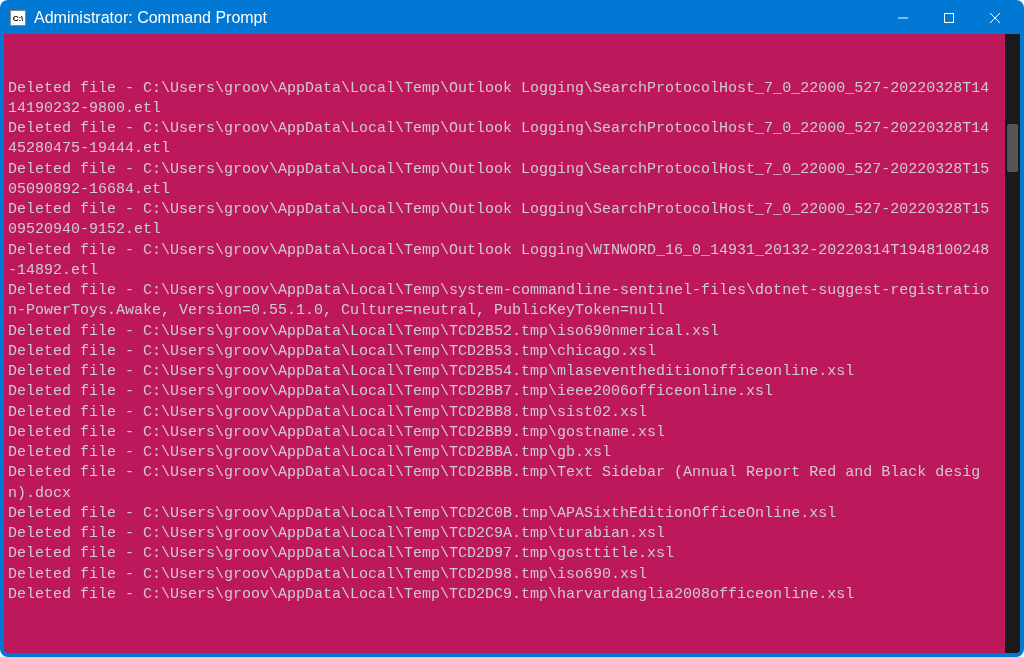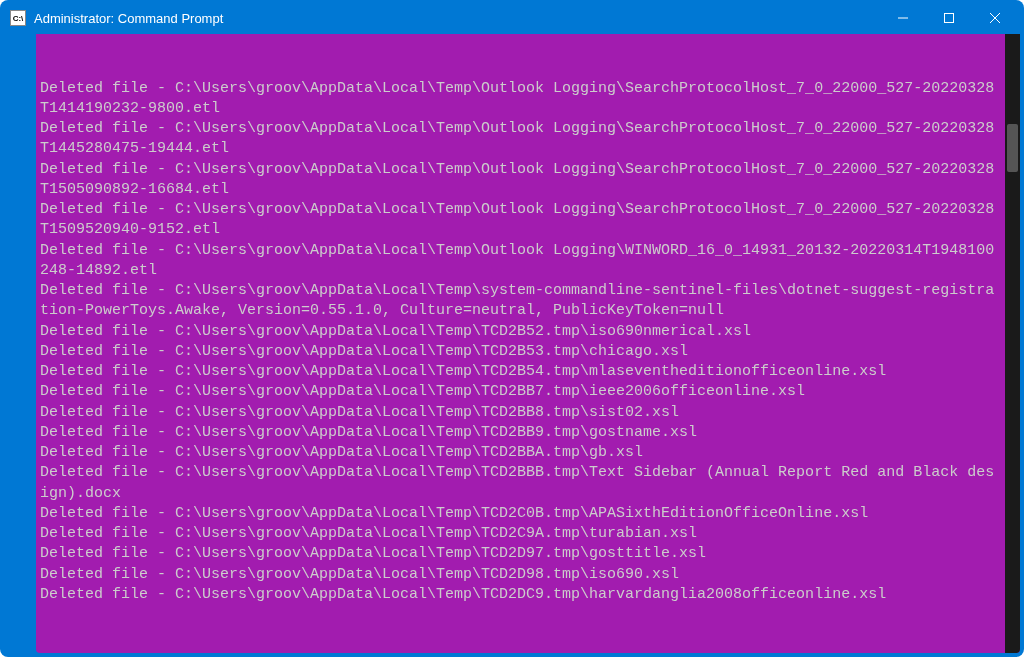--- a/index.html
+++ b/index.html
@@ -29,45 +29,44 @@
       display: flex;
       align-items: center;
       justify-content: center;
       font-size: 8px;
       color: #000;
       font-family: sans-serif;
       font-weight: bold;
     }
     .title-text {
       color: #fff;
-      font-size: 13px;
+      font-size: 16px;
       font-family: 'Segoe UI', Tahoma, sans-serif;
       flex: 1;
     }
     .window-controls {
       display: flex;
       gap: 0;
     }
     .win-btn {
       width: 46px;
       height: 28px;
       display: flex;
       align-items: center;
       justify-content: center;
       color: #fff;
       cursor: pointer;
     }
     .win-btn svg { width: 10px; height: 10px; }
     .terminal-area {
       flex: 1;
-      background: #a21caf;
+      background: #be185d;
       position: relative;
       overflow: hidden;
       border-radius: 0 0 4px 4px;
-      margin-left: 32px;
     }
     .terminal-content {
       color: #ccc;
       font-size: 15px;
       line-height: 1.35;
       padding: 4px 8px 4px 4px;
       white-space: pre-wrap;
       word-wrap: break-word;
       word-break: break-all;
       font-family: 'Consolas', 'Courier New', monospace;

